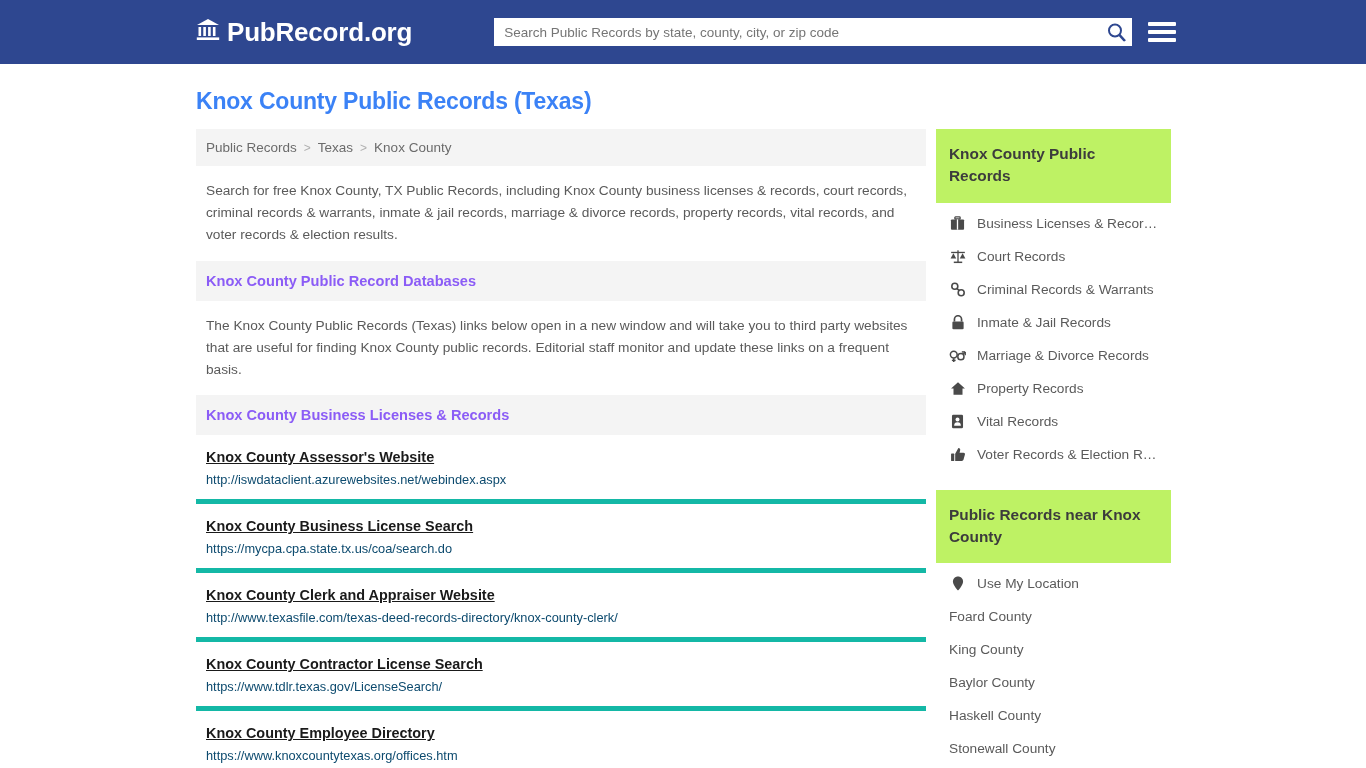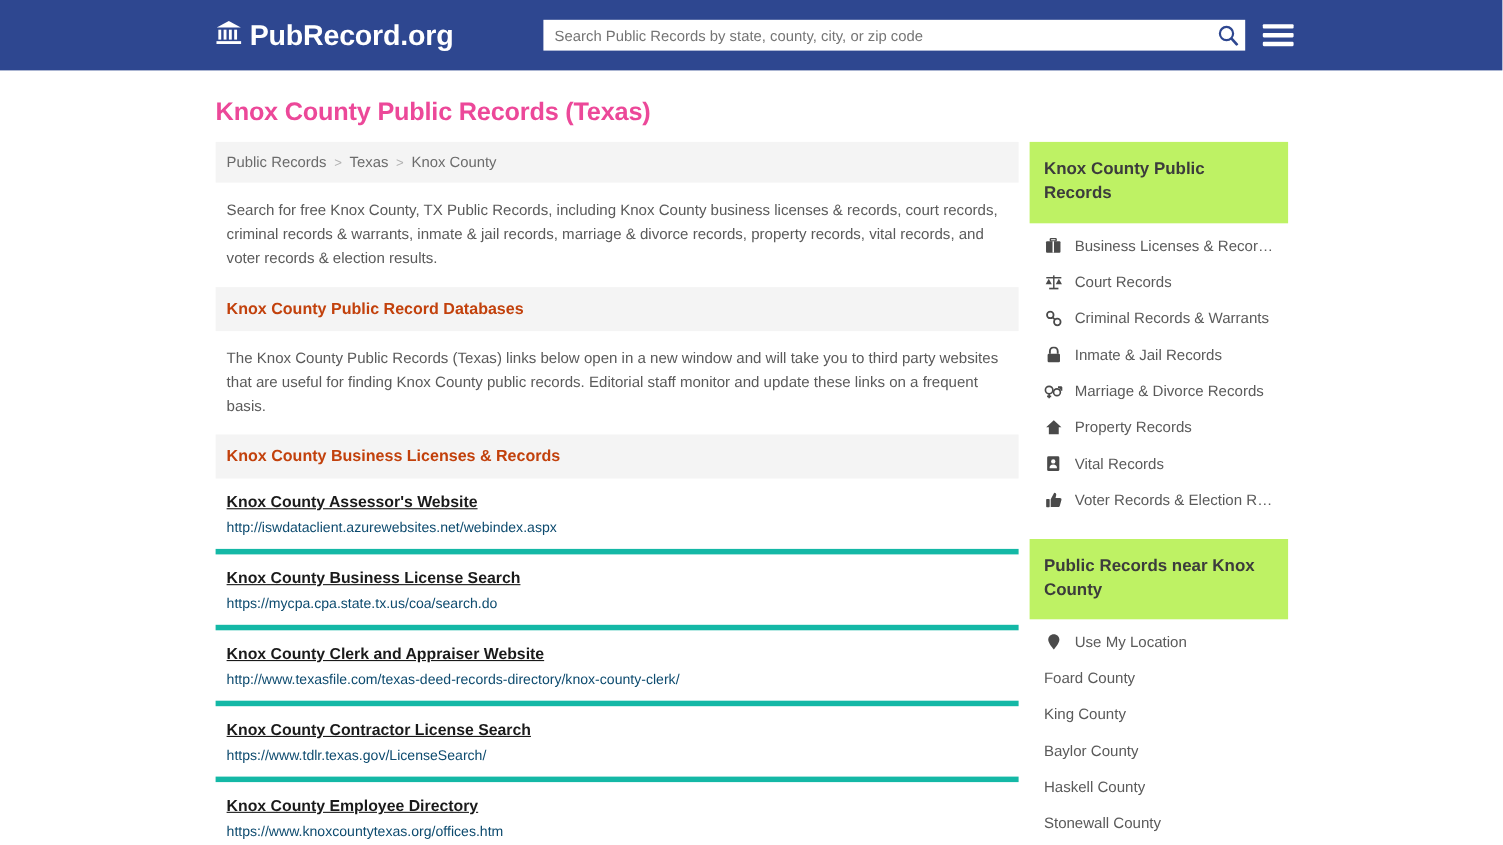--- a/index.html
+++ b/index.html
@@ -72,21 +72,21 @@
   }
 
   
   .page {
     width: 1366px;
     padding: 0 196px 0 196px;
   }
   .page-title {
     font-size: 23px;
     font-weight: bold;
-    color: #ec4899;
+    color: #3b82f6;
     padding: 24px 0 14px 0;
     letter-spacing: -0.2px;
   }
   .columns {
     display: flex;
     align-items: flex-start;
     gap: 10px;
   }
   .main-col { width: 730px; flex: 0 0 730px; }
   .side-col { width: 235px; flex: 0 0 235px; }
@@ -115,21 +115,21 @@
     color: #5a5a5a;
     padding: 14px 10px 14px 10px;
   }
 
   
   .section-head {
     background: #f4f4f4;
     padding: 12px 10px;
     font-size: 14.6px;
     font-weight: bold;
-    color: #c2410c;
+    color: #8b5cf6;
   }
 
   
   .link-row {
     padding: 13px 10px 12px 10px;
     border-bottom: 5px solid #14b8a6;
   }
   .link-row:first-of-type { padding-top: 16px; }
   .link-title {
     display: inline-block;

